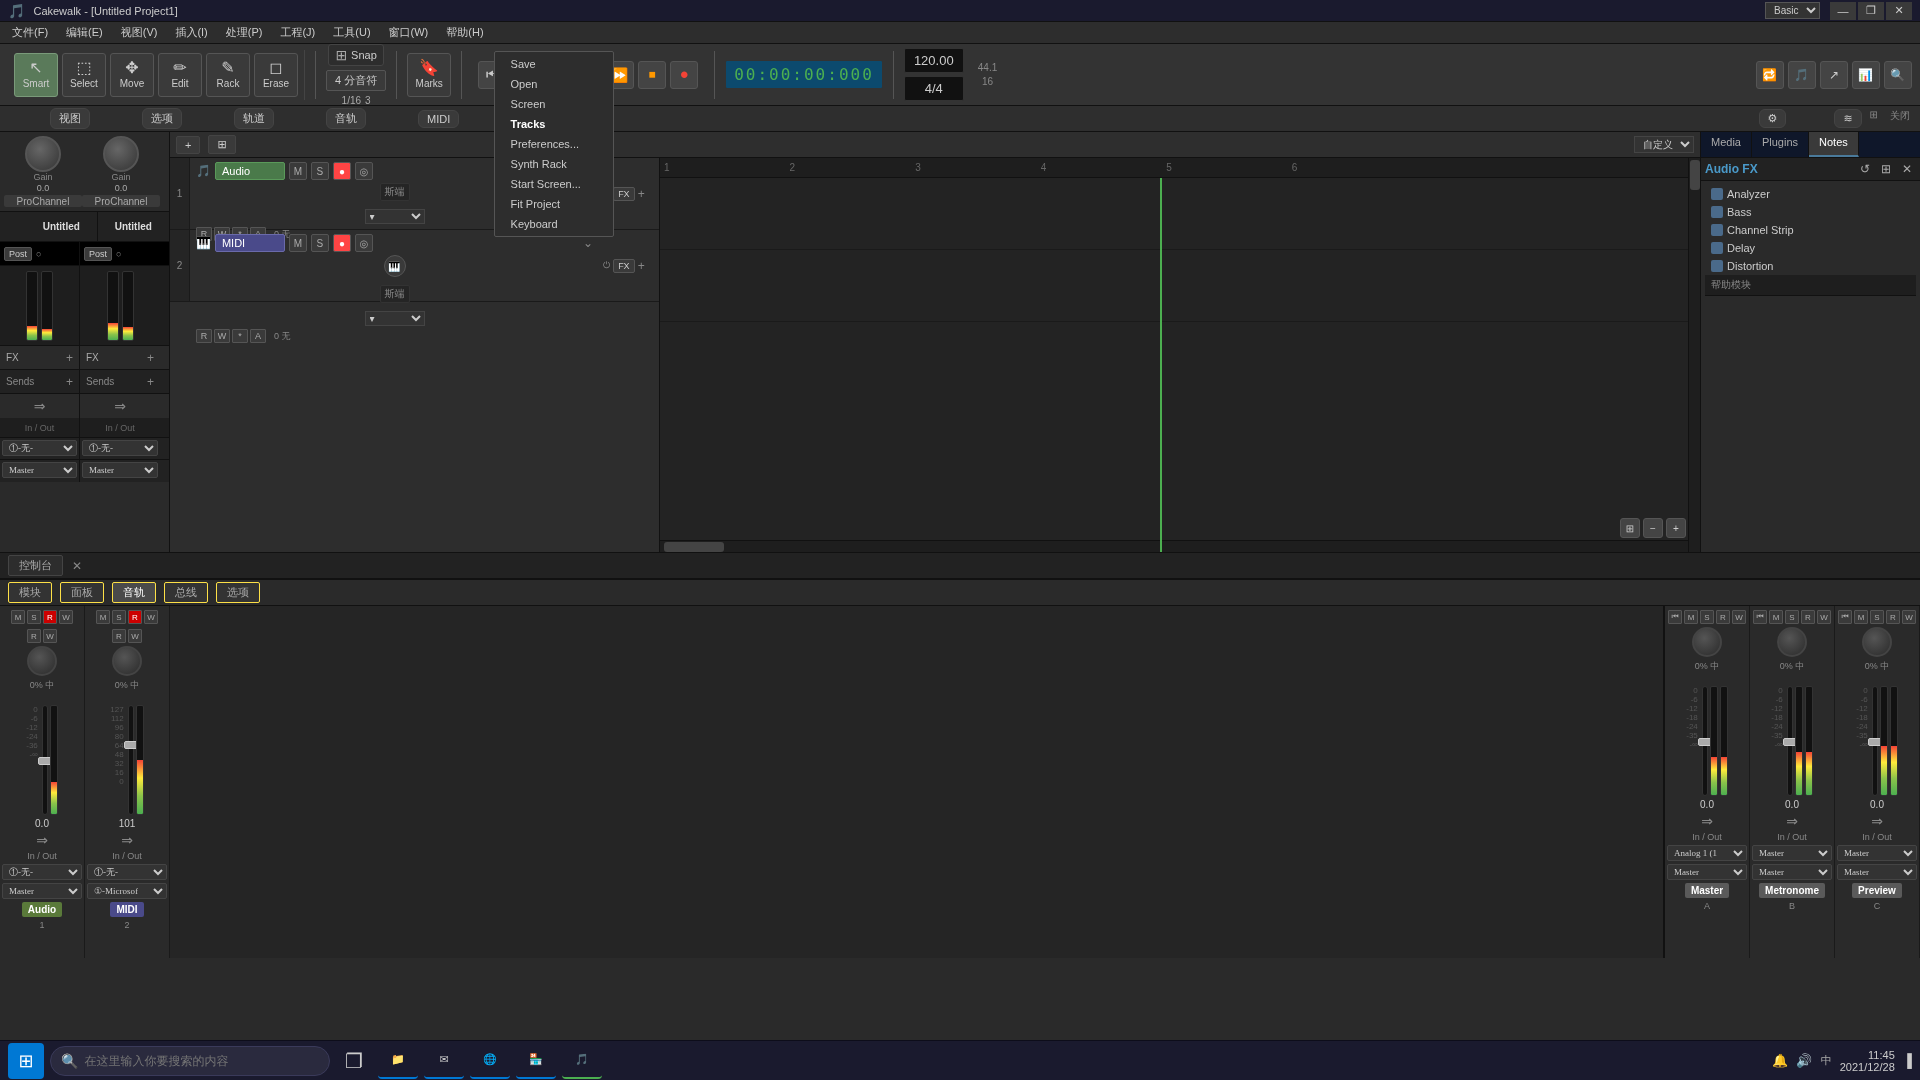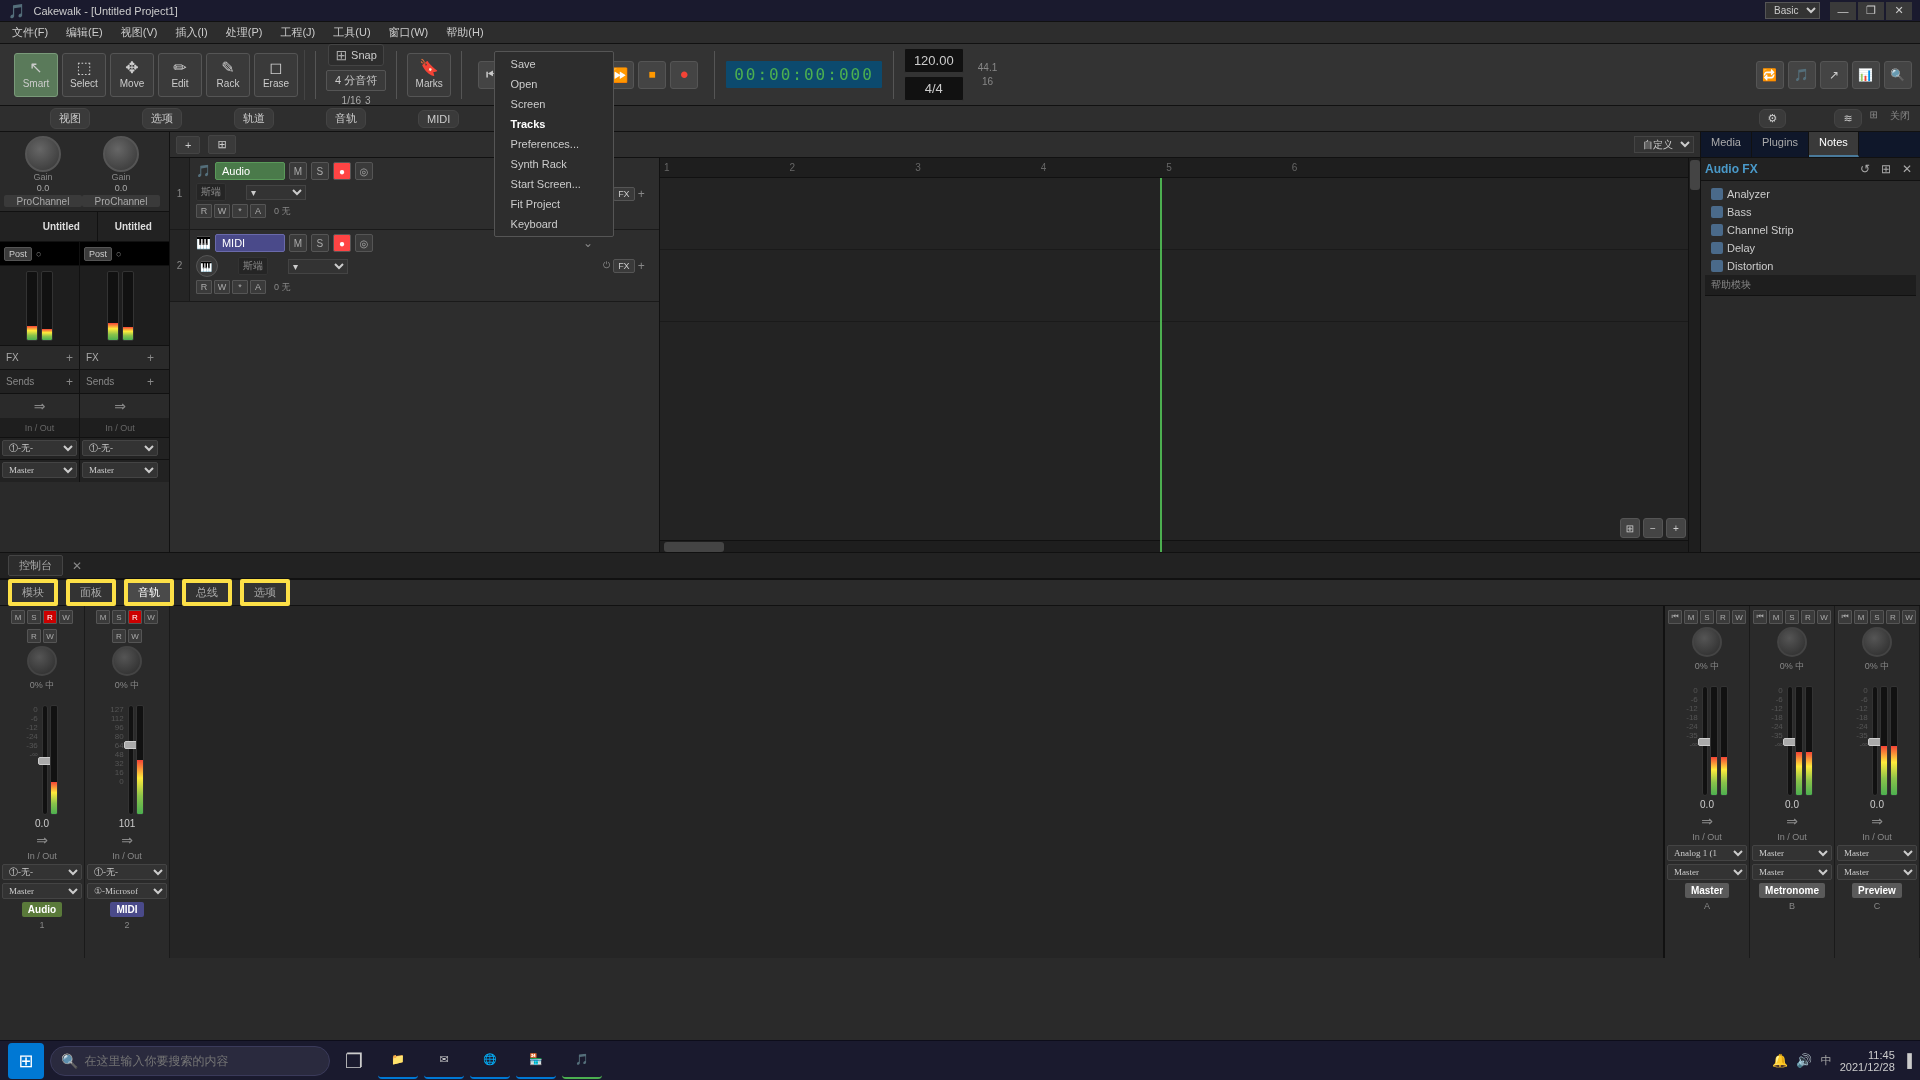--- a/index.html
+++ b/index.html
@@ -333,21 +333,22 @@
       color: #aaa;
     }
     .track-btn.mute { }
     .track-btn.solo { }
     .track-btn.record { color: #f44; }
     .track-btn.record.active { background: #f44; color: #fff; }
 
     .track-sub-row {
       display: flex;
       align-items: center;
-      gap: 20px;
+      gap: 8px;
+      flex-direction: column;
     }
 
     .track-sub-label {
       font-size: 10px;
       color: #888;
       background: #252525;
       border: 1px solid #333;
       padding: 1px 4px;
       border-radius: 2px;
       cursor: pointer;
@@ -477,21 +478,21 @@
       padding: 0 8px;
       gap: 8px;
     }
 
     .mixer-tab {
       padding: 2px 10px;
       cursor: pointer;
       color: #aaa;
       font-size: 11px;
       background: #333;
-      border: 4px solid #fde047;
+      border: 1px solid #fde047;
       border-radius: 2px;
     }
     .mixer-tab.active { background: #4a4a4a; color: #fff; }
 
     #mixer-content {
       flex: 1;
       display: flex;
       overflow: hidden;
     }
 

